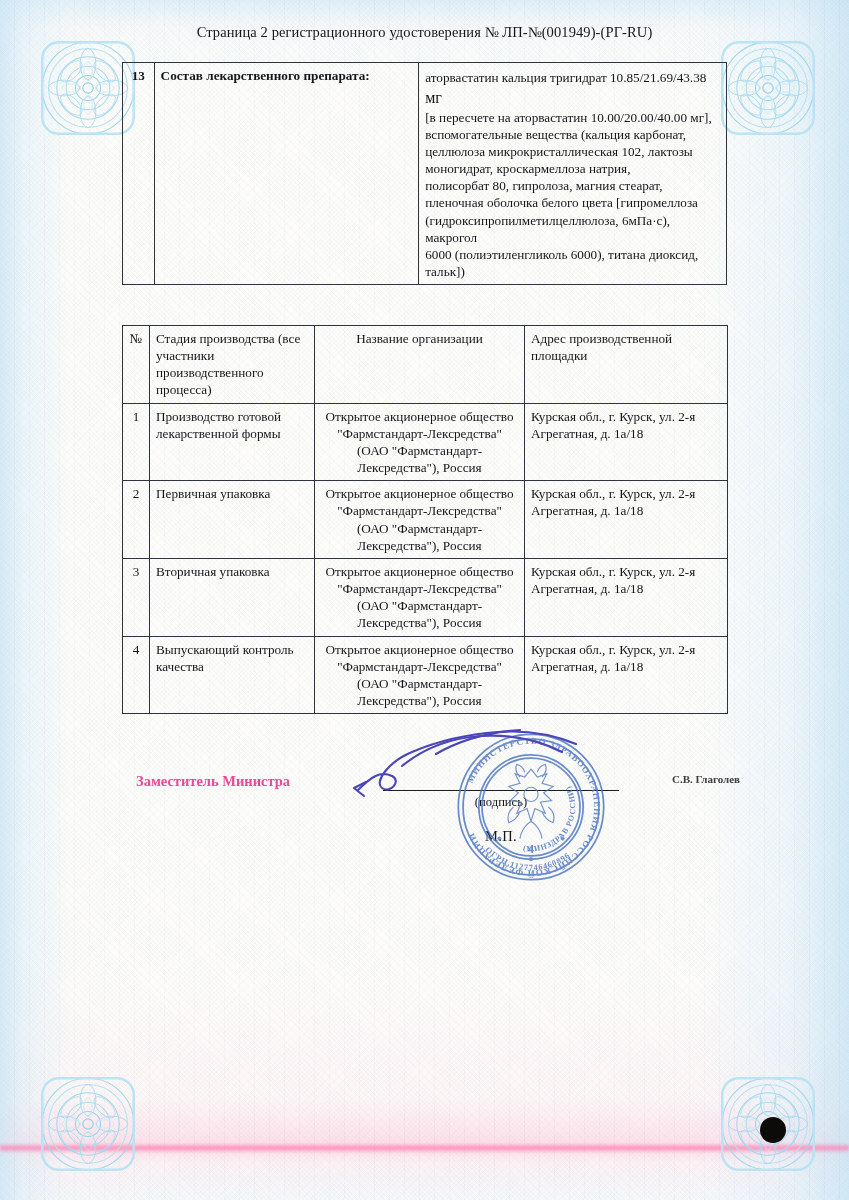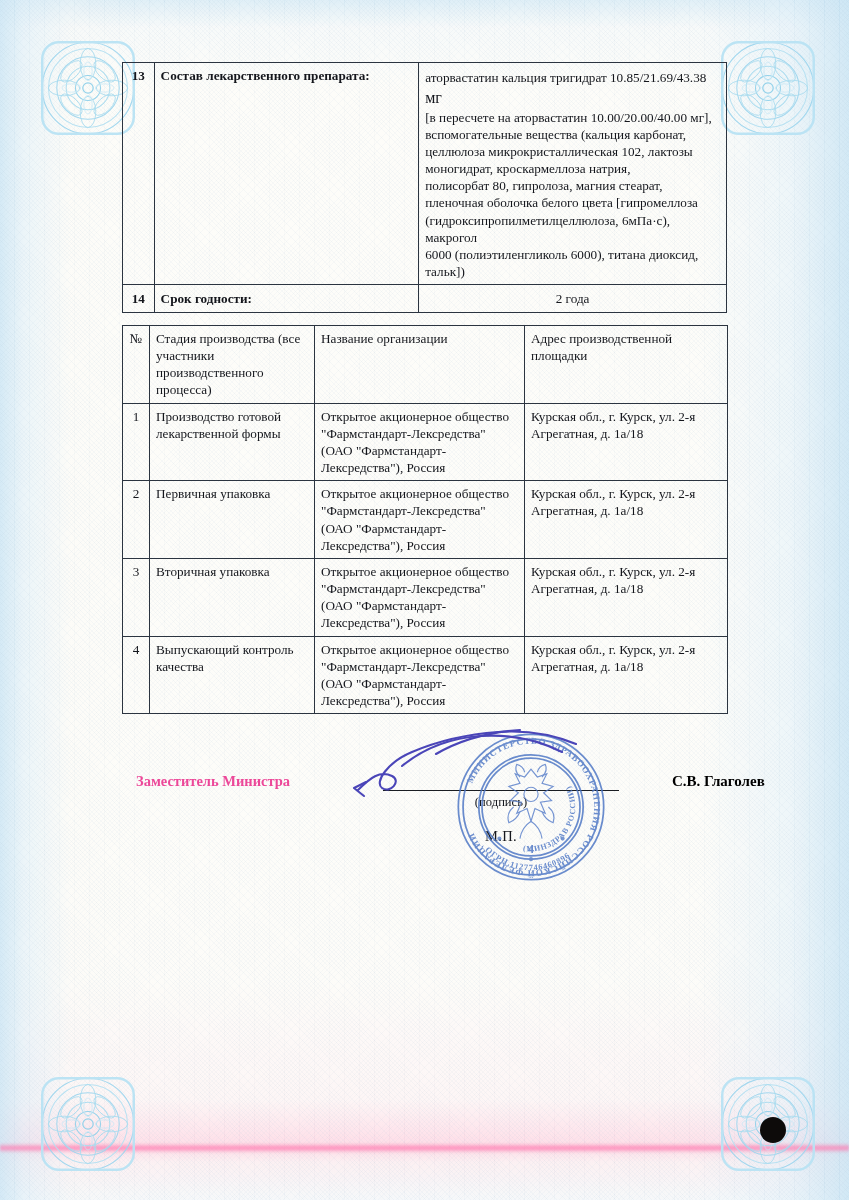--- a/index.html
+++ b/index.html
@@ -150,39 +150,39 @@
     position: absolute;
     left: 122px; top: 325px;
     width: 605px;
   }
   .tbl-manu th {
     font-weight: bold;
     vertical-align: top;
   }
   .tbl-manu .m-num   { width: 27px;  text-align: center; }
   .tbl-manu .m-stage { width: 165px; }
-  .tbl-manu .m-org   { width: 210px; }
+  .tbl-manu .m-org   { width: 210px; text-align: center; }
   .tbl-manu .m-addr  { width: 203px; }
   .tbl-manu td { height: 72px; }
   .tbl-manu thead th { height: 74px; }
 
   
   .sig-title {
     position: absolute;
     left: 136px; top: 773px;
     font-size: 14.5px;
     font-weight: bold;
     color: #ec4899;
   }
   .sig-name {
     position: absolute;
     left: 672px; top: 773px;
-    font-size: 15px;
+    font-size: 11px;
     font-weight: bold;
-    color: #000000;
+    color: #404040;
   }
   .sig-line {
     position: absolute;
     left: 383px; top: 790px;
     width: 236px; height: 0;
     border-top: 1.6px solid #1a1d22;
   }
   .sig-podpis {
     position: absolute;
     left: 383px; top: 795px;
@@ -271,44 +271,40 @@
 </div>
 <div class="rosette r-br">
   <svg viewBox="0 0 100 100">
       <use href="#ros"></use>
     </svg>
 </div>
 <div class="punch-hole"></div>
 
 <div class="content">
 
+  <div class="page-header">Страница 2  регистрационного удостоверения № ЛП-№(001949)-(РГ-RU)</div>
 
   <table class="doc tbl-compo">
     <tbody>
       <tr>
         <td class="c-num">13</td>
         <td class="c-label">Состав лекарственного препарата:</td>
         <td class="c-val">
           <p><span>аторвастатин кальция тригидрат 10.85/21.69/43.38<span class="unit"> мг</span></span></p>
           <p>[в пересчете на аторвастатин 10.00/20.00/40.00 мг],</p>
           <p>вспомогательные вещества (кальция карбонат,</p>
           <p>целлюлоза микрокристаллическая 102, лактозы</p>
           <p>моногидрат, кроскармеллоза натрия,</p>
           <p>полисорбат 80, гипролоза, магния стеарат,</p>
           <p>пленочная оболочка белого цвета [гипромеллоза</p>
           <p>(гидроксипропилметилцеллюлоза, 6мПа·с), макрогол</p>
           <p>6000 (полиэтиленгликоль 6000), титана диоксид,</p>
           <p>тальк])</p>
         </td>
       </tr>
-      <tr class="row14">
-        <td class="c-num">14</td>
-        <td class="c-label">Срок годности:</td>
-        <td class="c-val v-center">2 года</td>
-      </tr>
     </tbody>
   </table>
 
 
   <table class="doc tbl-manu">
     <thead>
       <tr>
         <th class="m-num">№</th>
         <th class="m-stage">Стадия производства (все участники производственного процесса)</th>
         <th class="m-org">Название организации</th>

